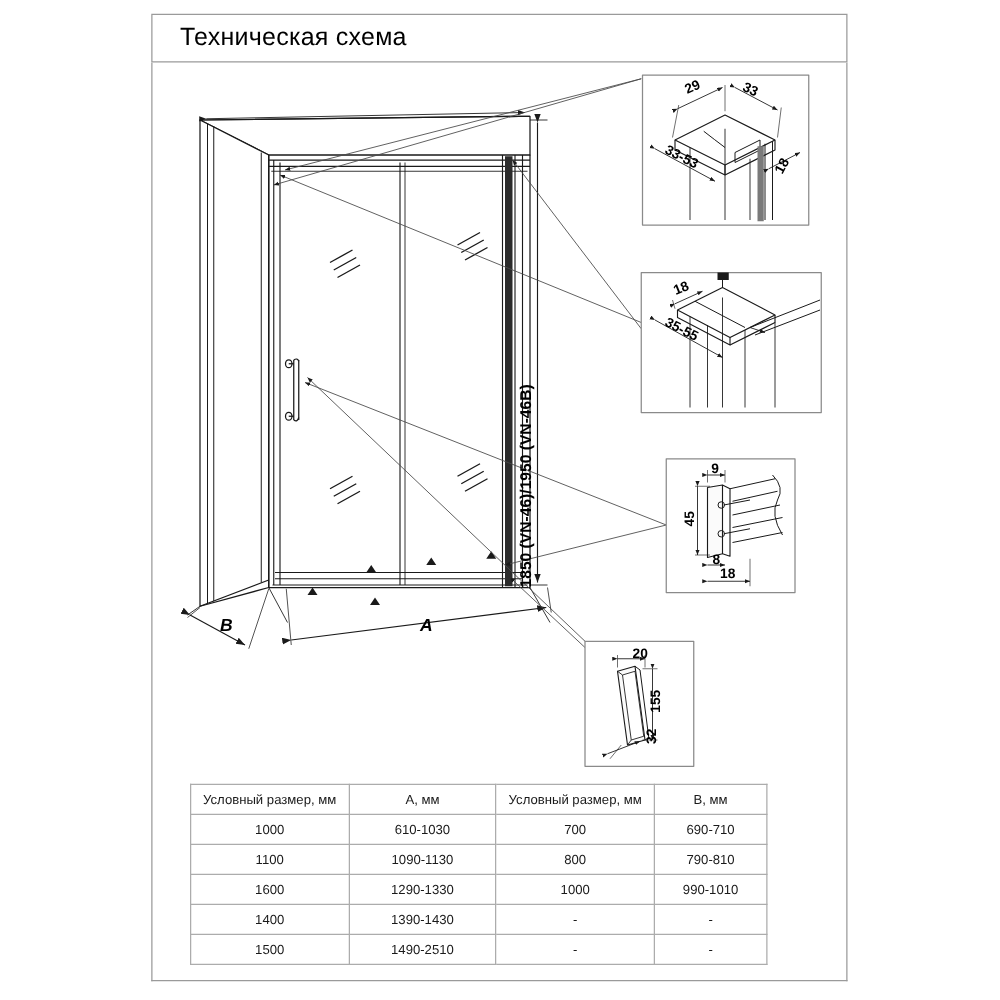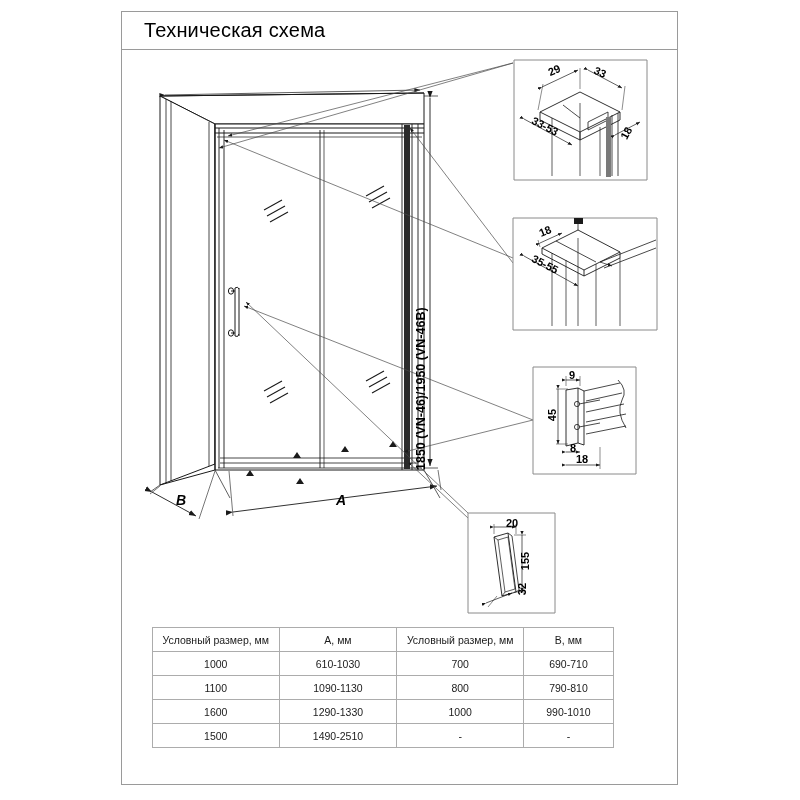--- a/index.html
+++ b/index.html
@@ -419,20 +419,26 @@
           <td>800</td>
           <td>790-810</td>
         </tr>
         <tr>
           <td>1600</td>
           <td>1290-1330</td>
           <td>1000</td>
           <td>990-1010</td>
         </tr>
         <tr>
+          <td>1400</td>
+          <td>1390-1430</td>
+          <td>-</td>
+          <td>-</td>
+        </tr>
+        <tr>
           <td>1500</td>
           <td>1490-2510</td>
           <td>-</td>
           <td>-</td>
         </tr>
       </tbody>
   </table>
 
 </div>
 

